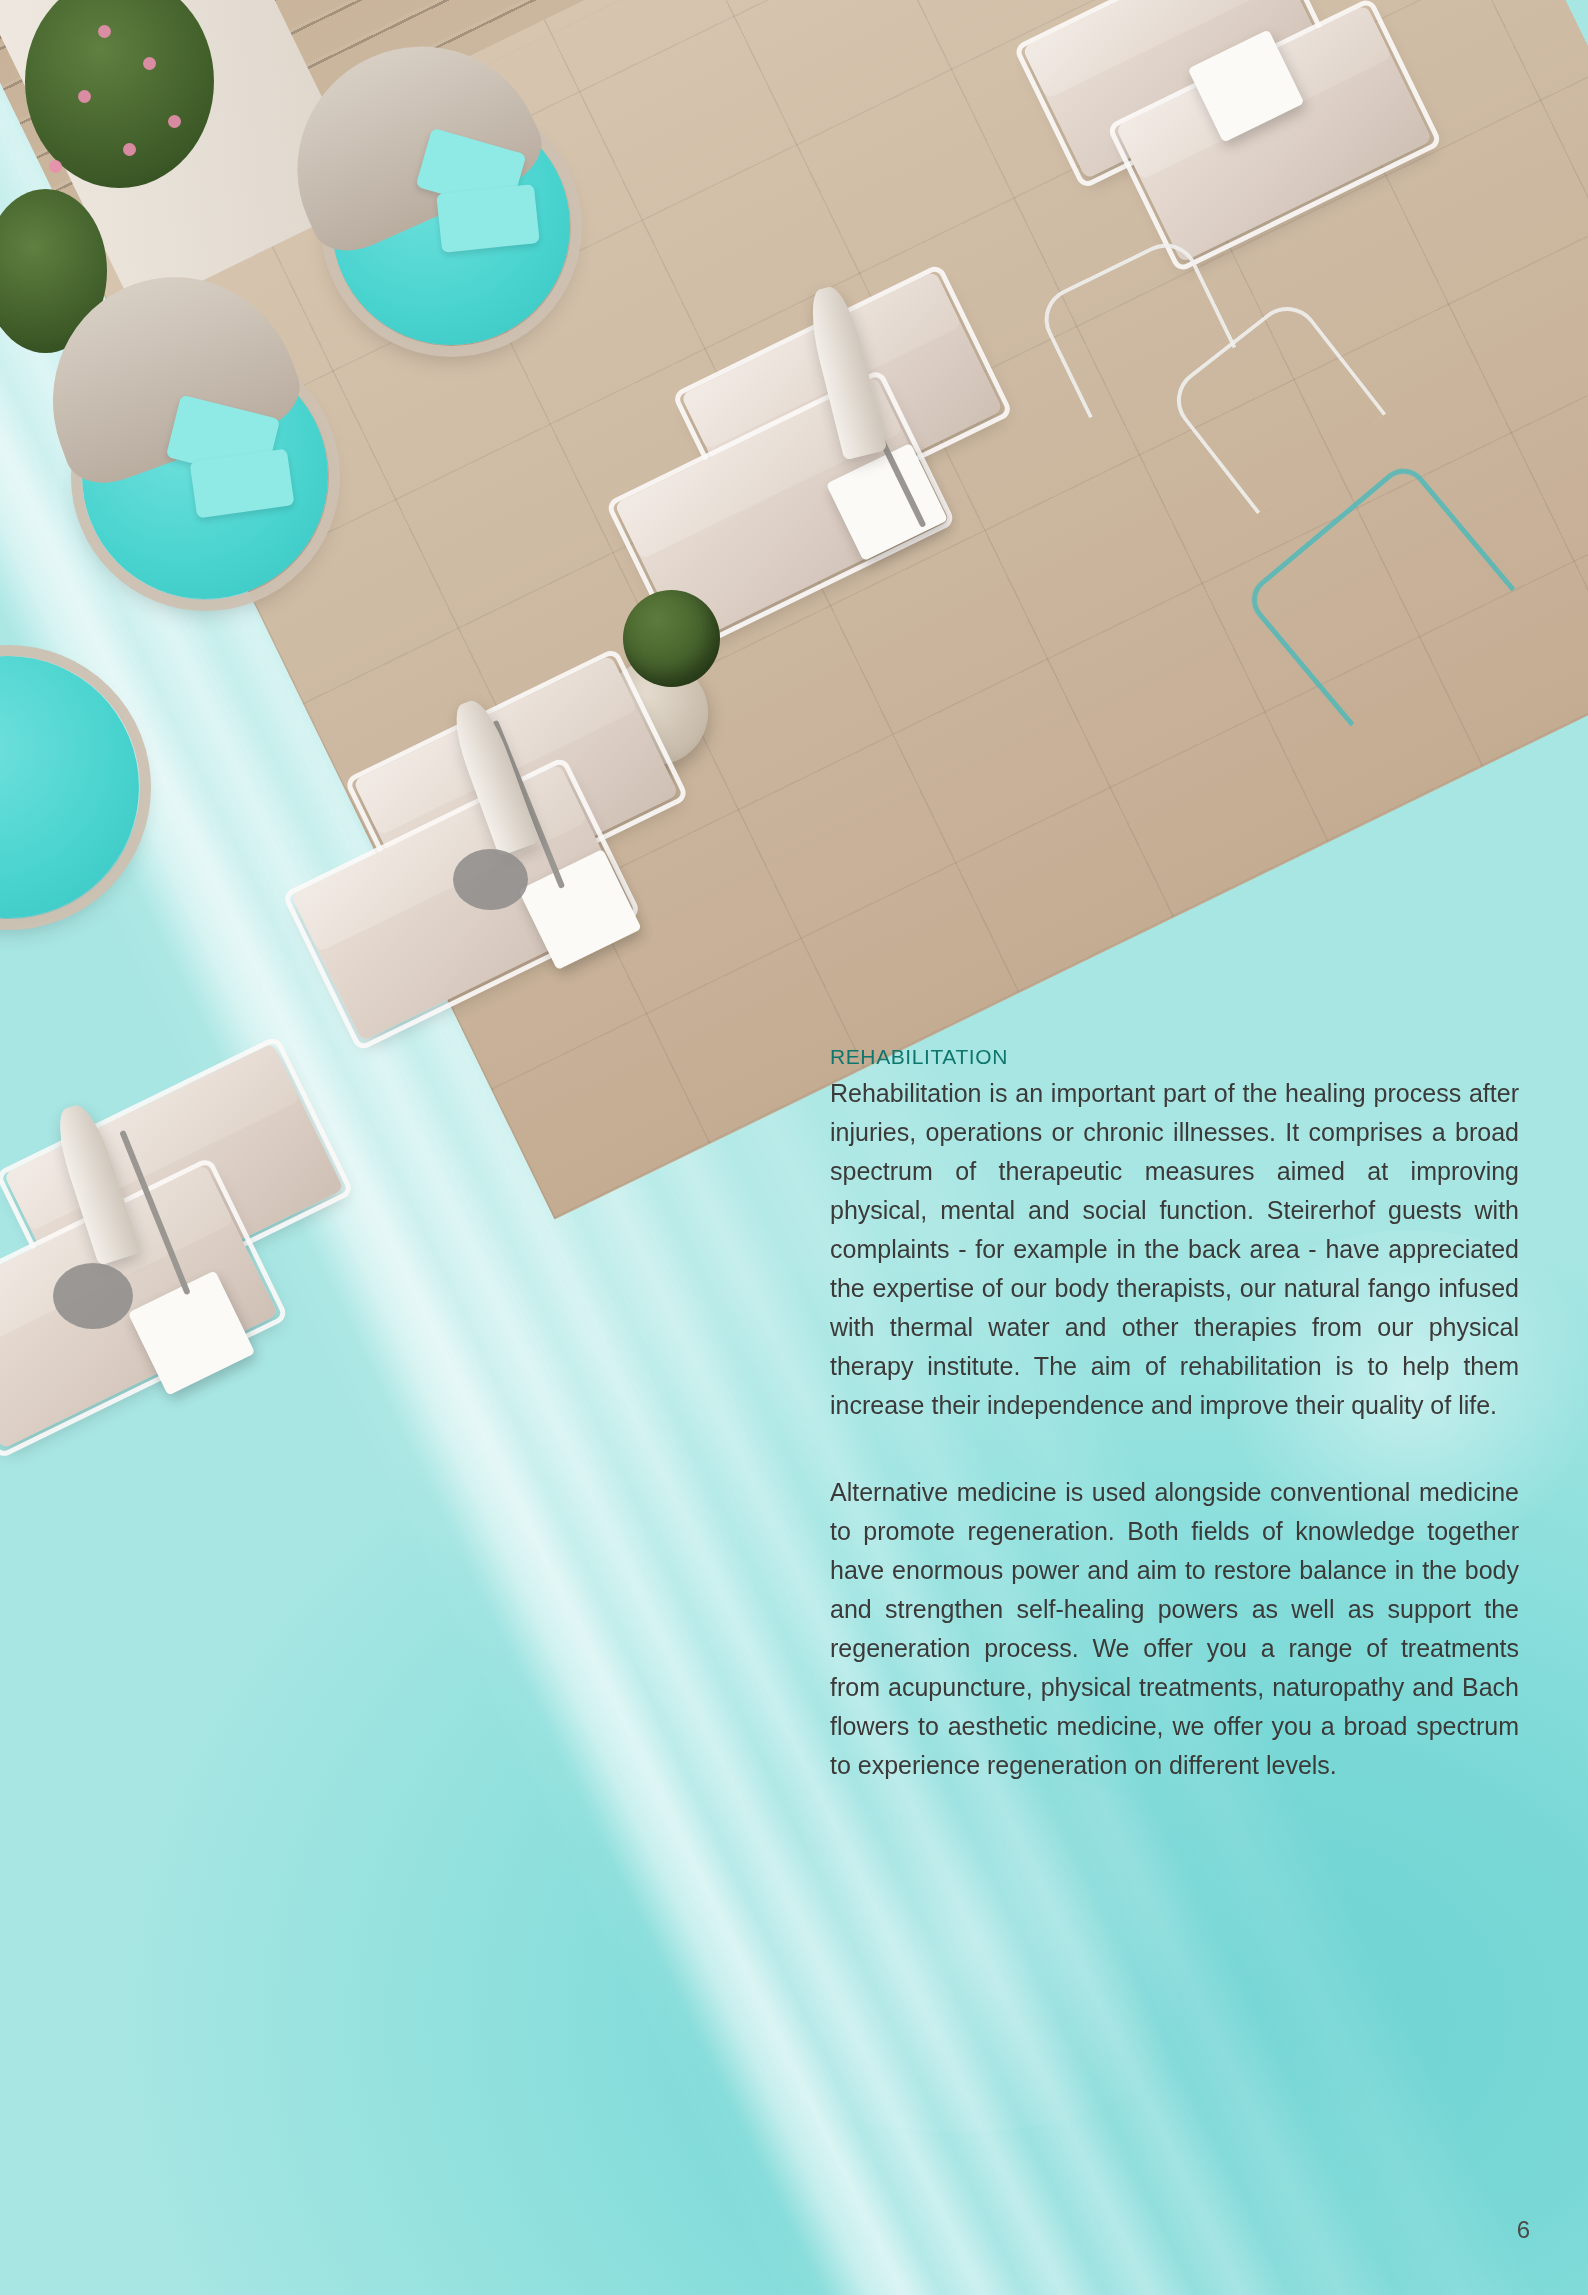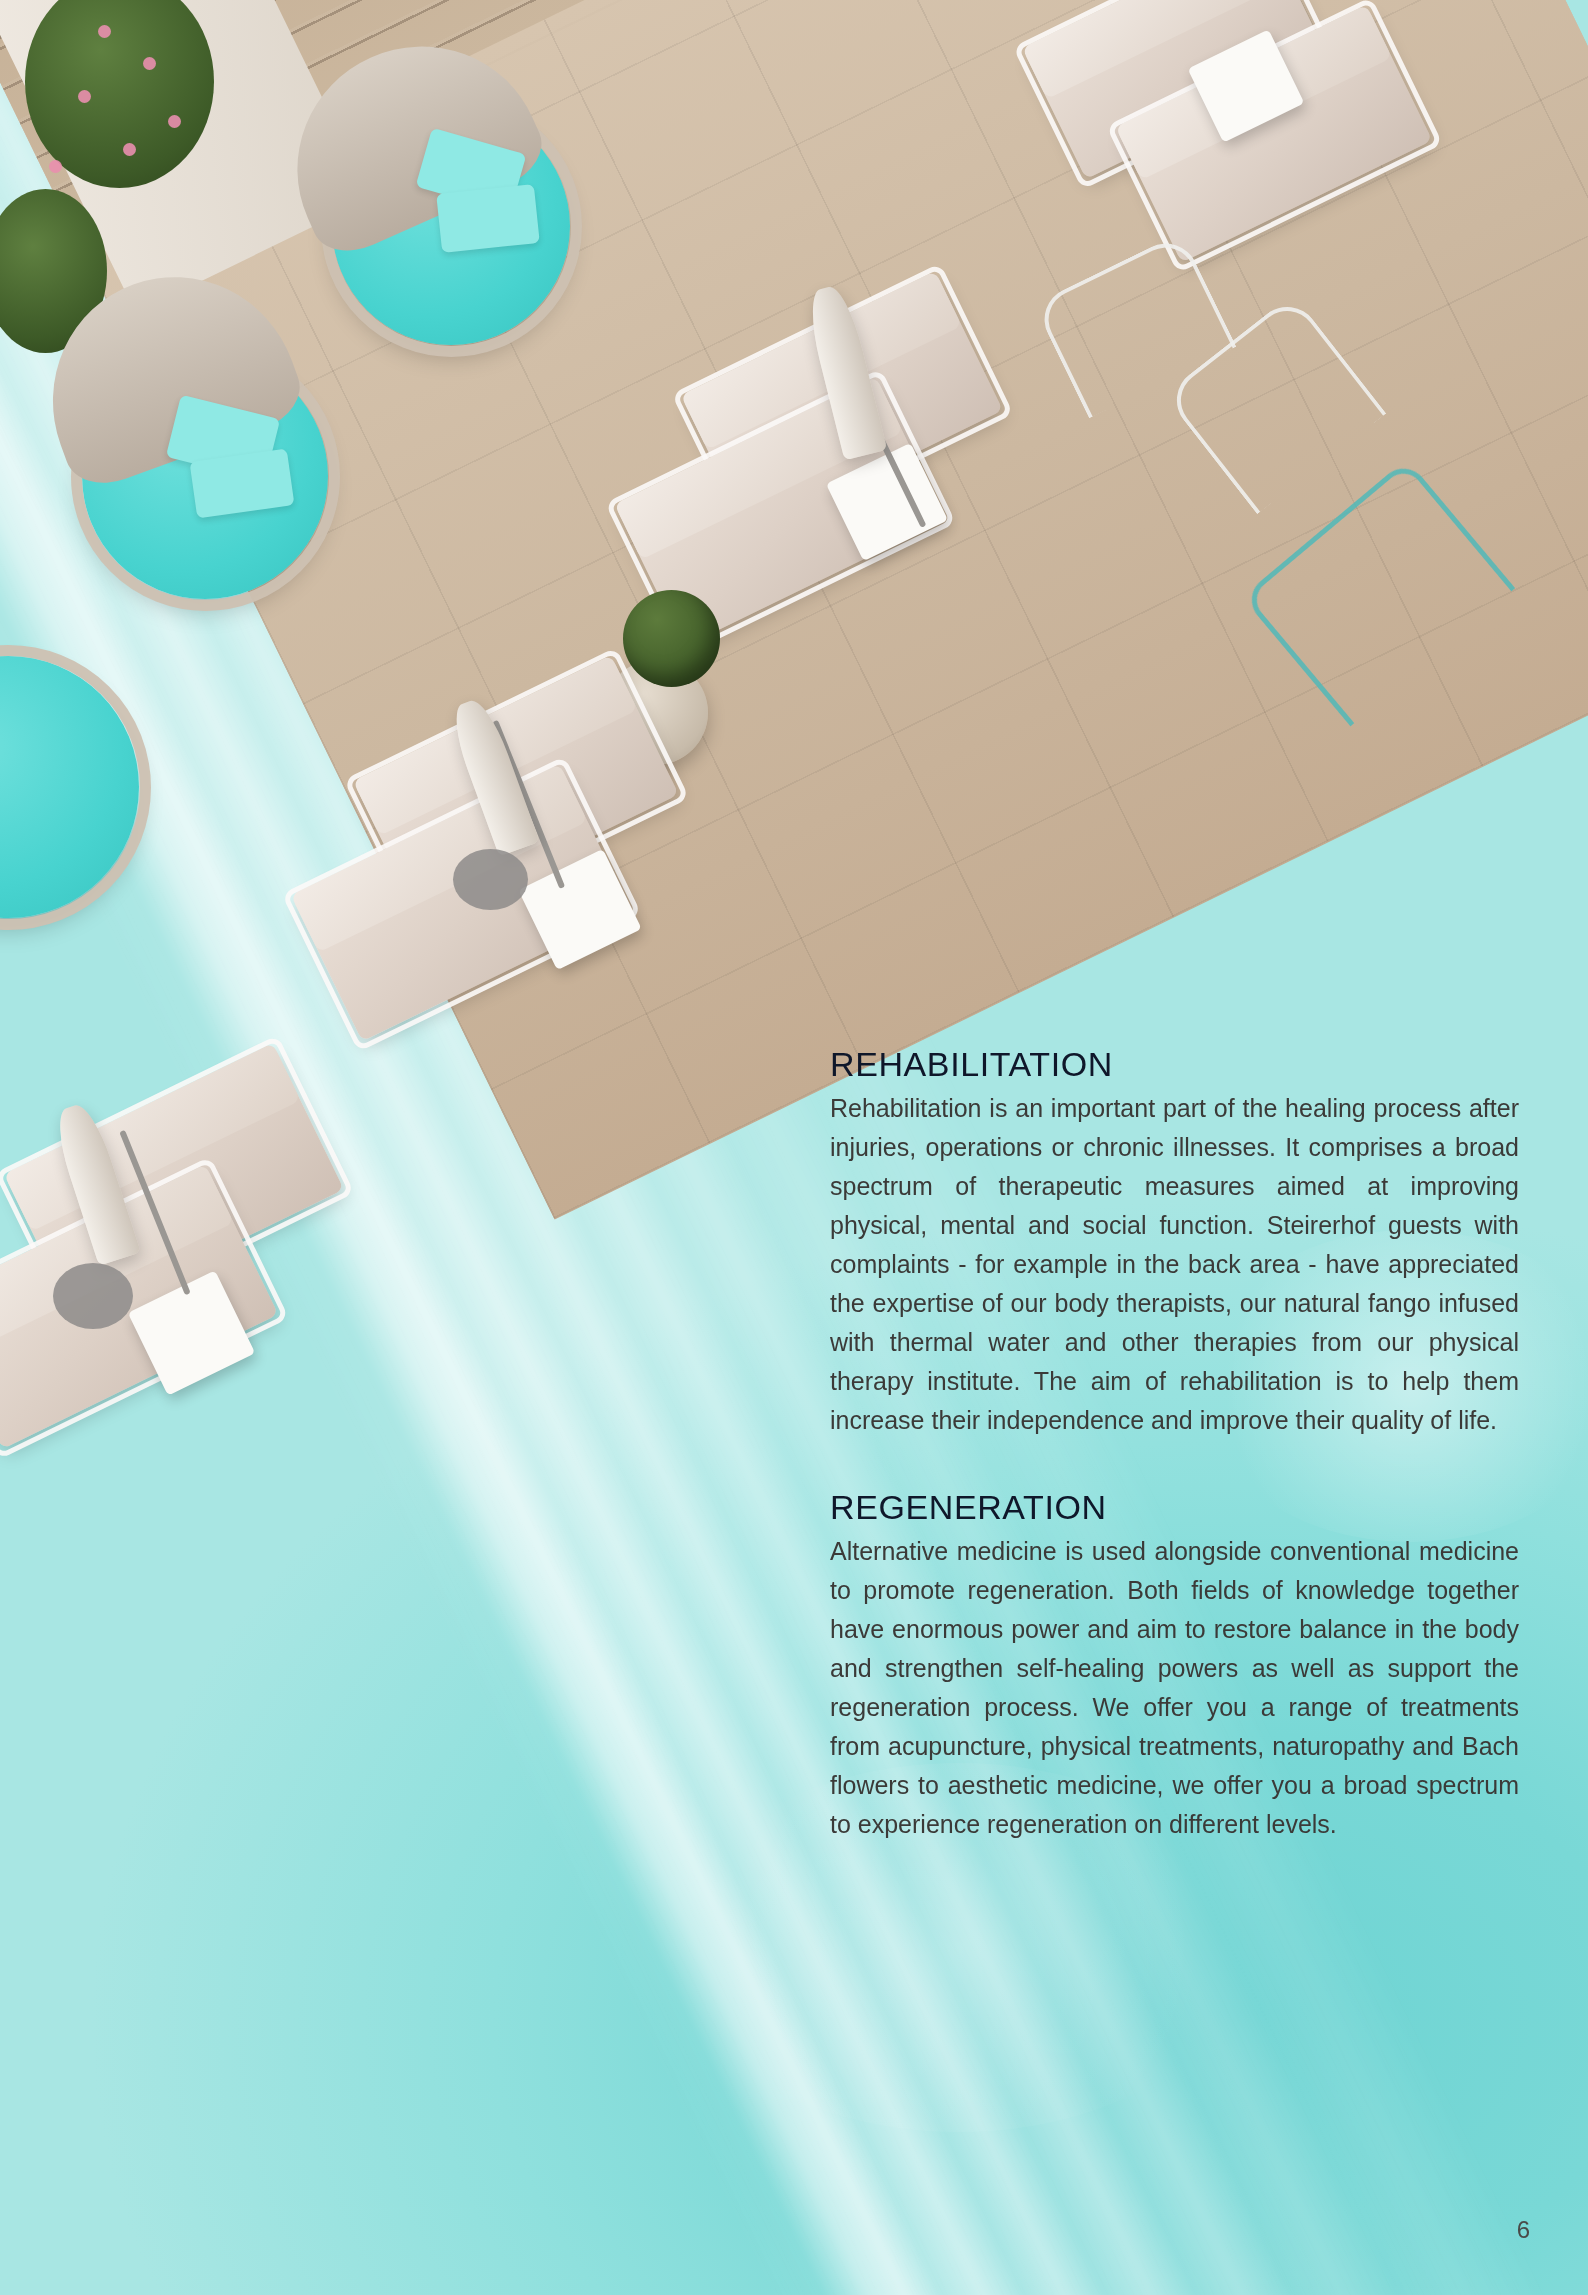--- a/index.html
+++ b/index.html
@@ -271,22 +271,22 @@
   }
 
   
   .text-col {
     position: absolute;
     left: 830px;
     top: 1045px;
     width: 689px;
   }
   .sec-title {
-    color: #0f172a;
-    font-size: 34px;
+    color: #0f766e;
+    font-size: 21px;
     letter-spacing: 0.6px;
     margin: 0 0 4.9px 0;
     font-weight: 400;
   }
   .sec-body {
     color: #3b3a38;
     font-size: 25px;
     line-height: 39px;
     text-align: justify;
     margin: 0;
@@ -423,19 +423,18 @@
     <div class="water-highlight" style="left:672px; top:1763px; width:574px; height:369px; opacity:.5;"></div>
   </div>
 
   <div class="text-col">
 
     <h2 class="sec-title">REHABILITATION</h2>
     <p class="sec-body">Rehabilitation is an important part of the healing process after injuries, operations or chronic illnesses. It comprises a broad spectrum of therapeutic measures aimed at improving physical, mental and social function. Steirerhof guests with complaints - for example in the back area - have appreciated the expertise of our body therapists, our natural fango infused with thermal water and other therapies from our physical therapy institute. The aim of rehabilitation is to help them increase their independence and improve their quality of life.</p>
 
     <div class="gap"></div>
 
-    <h2 class="sec-title">REGENERATION</h2>
     <p class="sec-body">Alternative medicine is used alongside conventional medicine to promote regeneration. Both fields of knowledge together have enormous power and aim to restore balance in the body and strengthen self-healing powers as well as support the regeneration process. We offer you a range of treatments from acupuncture, physical treatments, naturopathy and Bach flowers to aesthetic medicine, we offer you a broad spectrum to experience regeneration on different levels.</p>
   </div>
 
   <div class="page-num">6</div>
 </div>
 
 
 </body></html>

